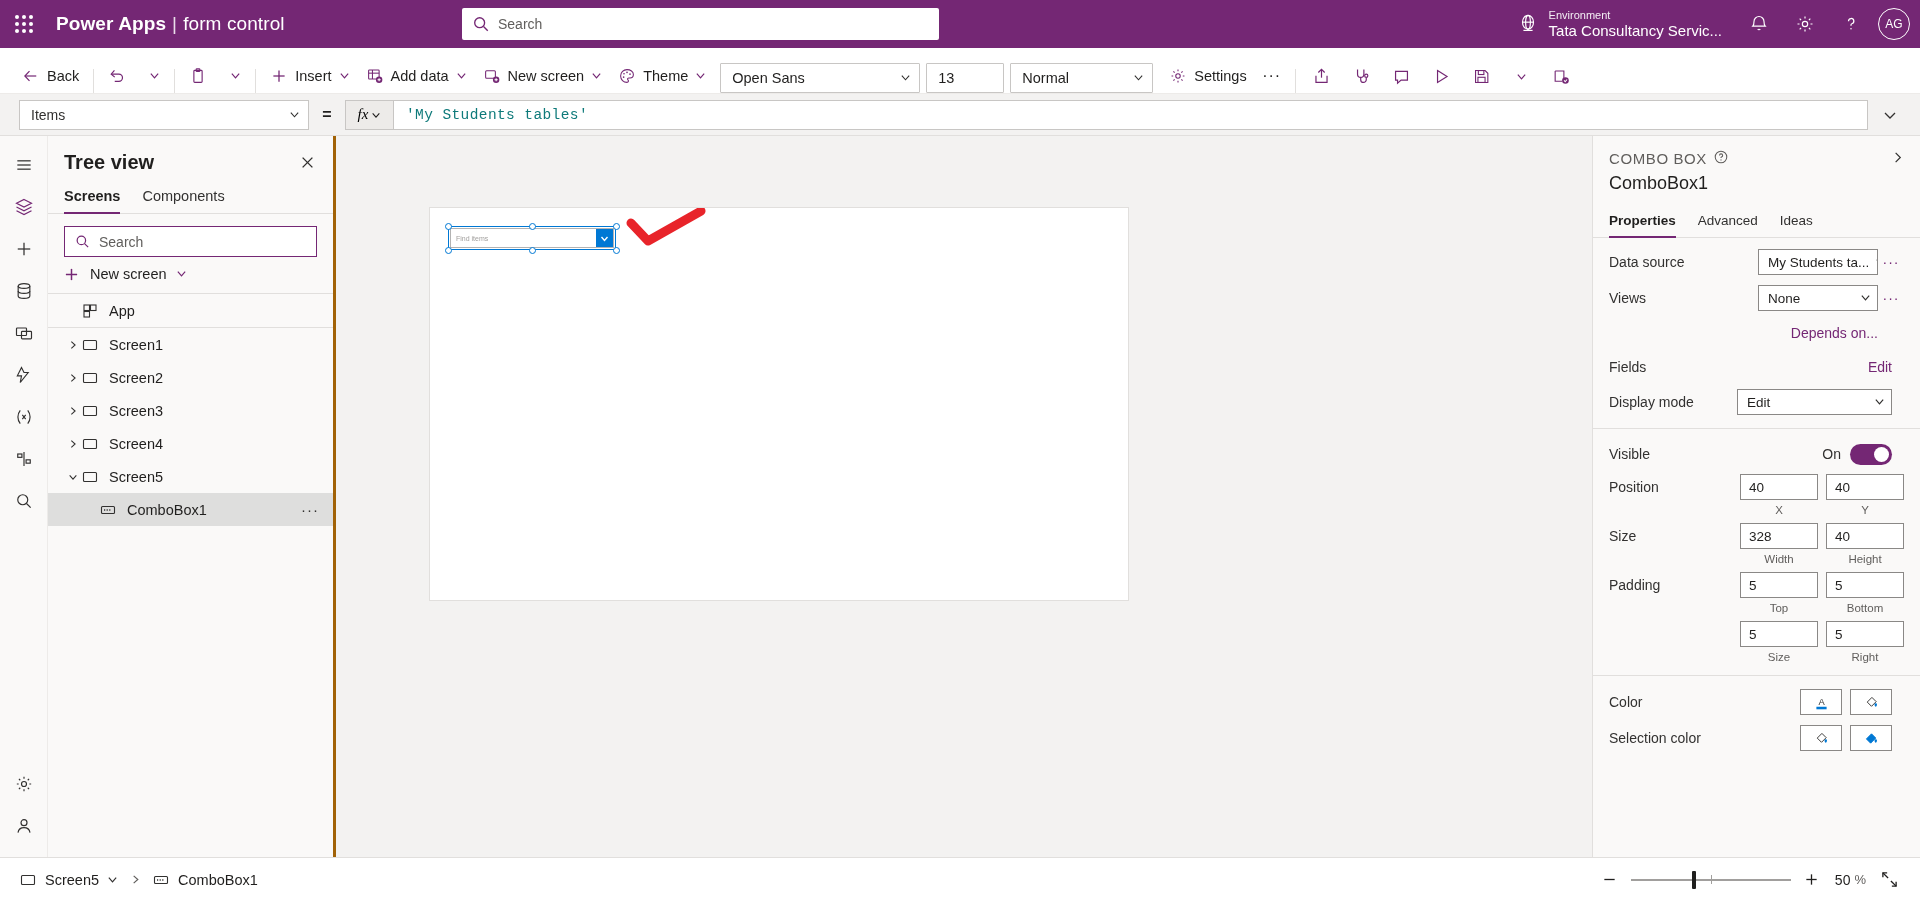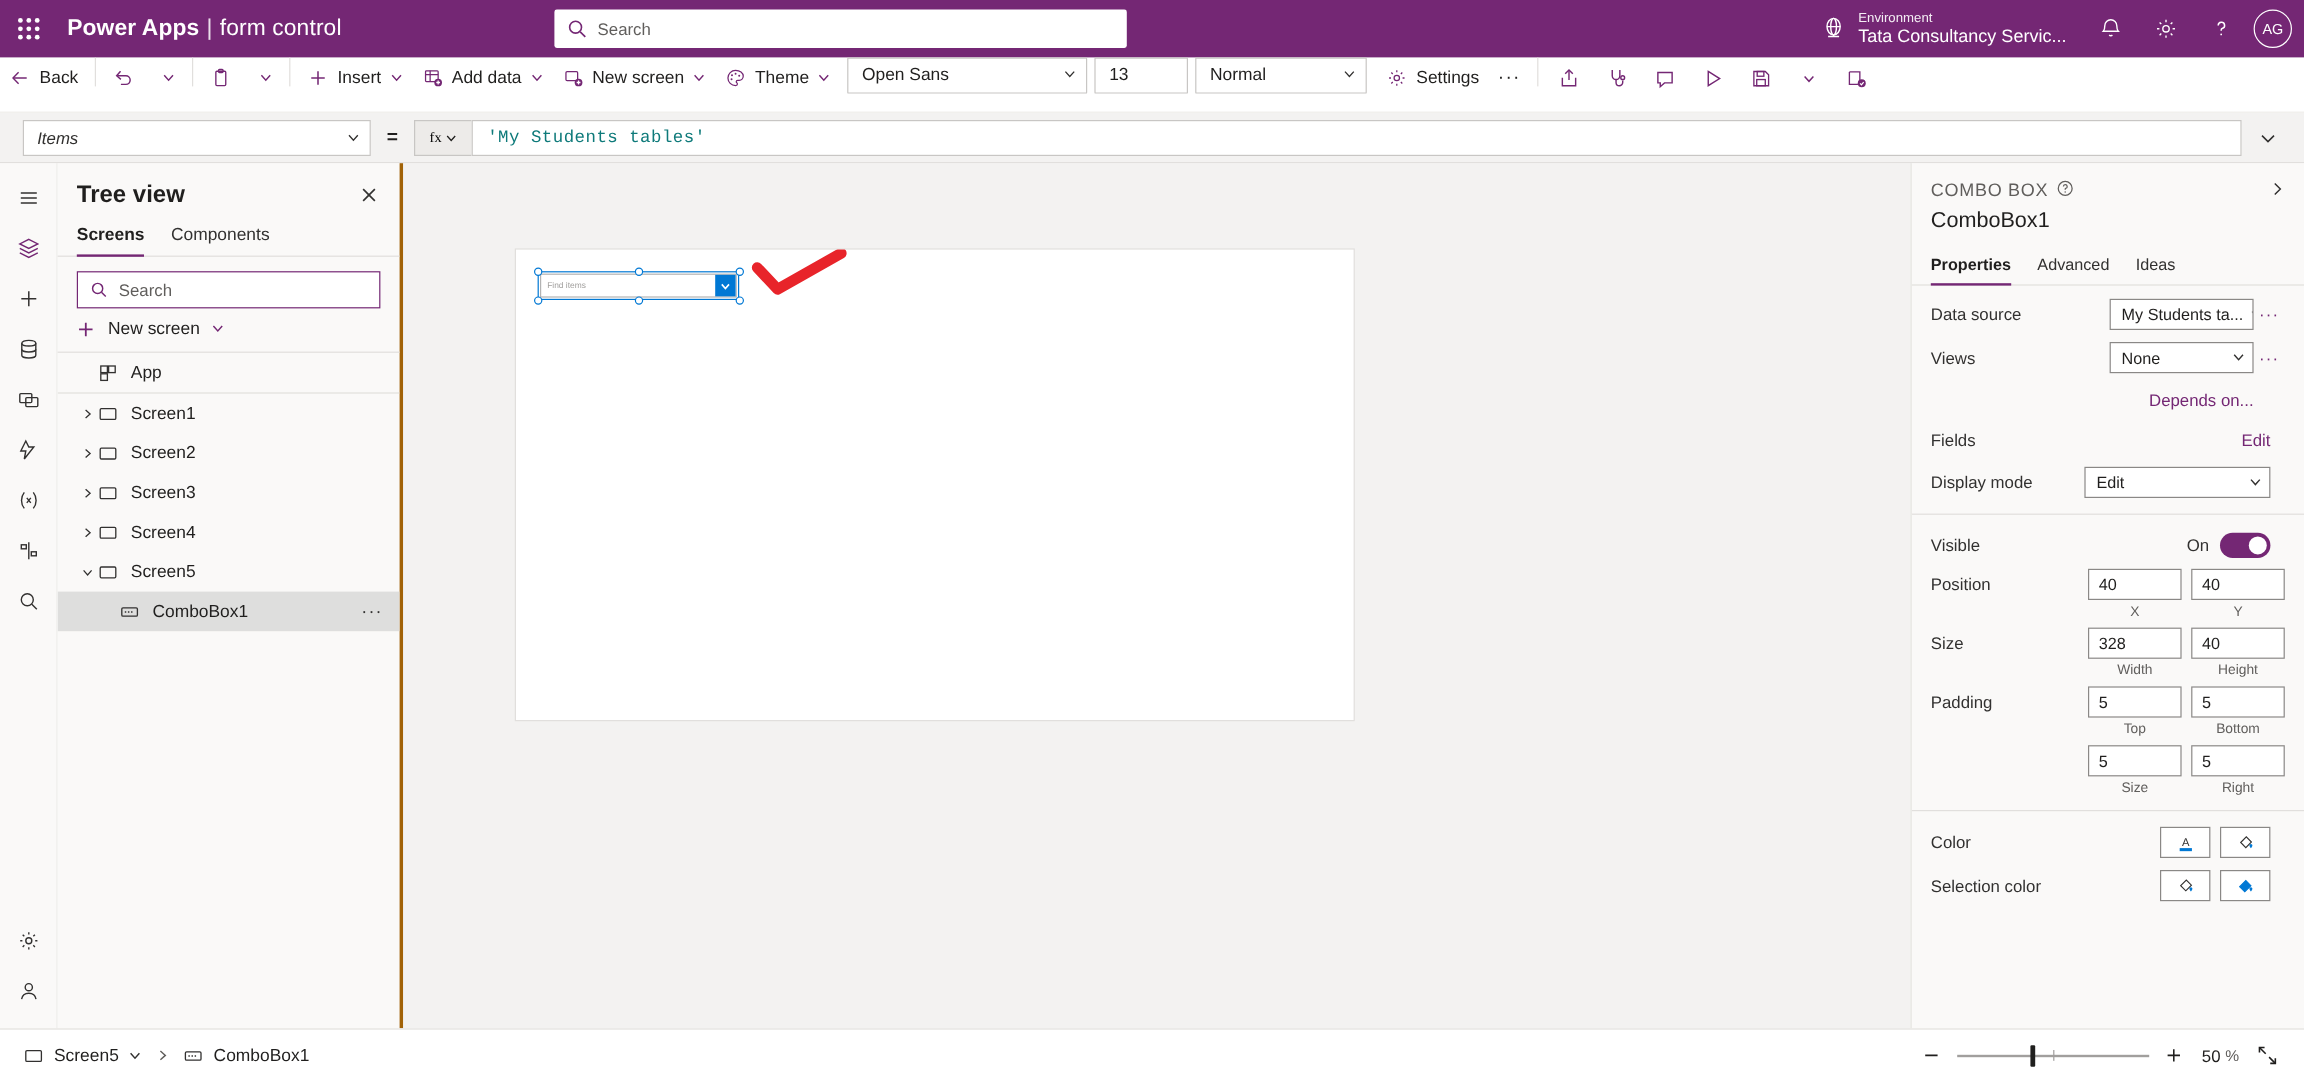--- a/index.html
+++ b/index.html
@@ -39,22 +39,22 @@
     width: 46px; height: 48px; display: flex; align-items: center; justify-content: center; cursor: pointer;
   }
   .hdr-icon svg { width: 20px; height: 20px; }
   .avatar {
     width: 32px; height: 32px; border-radius: 50%; border: 1px solid #fff;
     display: flex; align-items: center; justify-content: center; font-size: 12px; margin-left: 4px; cursor: pointer;
   }
 
   
   .cmdbar {
-    height: 46px; flex: 0 0 46px; background: #fff; display: flex; align-items: flex-start;
-    border-bottom: 1px solid #edebe9;
+    height: 46px; flex: 0 0 46px; background: #fff; display: flex; align-items: flex-end;
+    padding-left: 14px; border-bottom: 1px solid #edebe9;
   }
   .cmd {
     display: flex; align-items: center; height: 34px; padding: 0 8px; cursor: pointer;
     color: #742774; white-space: nowrap; border-radius: 2px;
   }
   .cmd svg { width: 18px; height: 18px; }
   .cmd .lbl { font-size: 14.5px; color: #201f1e; margin-left: 7px; }
   .cmd .chev { margin-left: 7px; }
   .cmd .chev svg { width: 11px; height: 11px; }
   .vsep { width: 1px; height: 24px; background: #e1dfdd; margin: 0 6px; }
@@ -72,30 +72,30 @@
   .icon-btn svg { width: 19px; height: 19px; }
   .icon-btn.small svg { width: 11px; height: 11px; }
 
   
   .fbar {
     height: 42px; flex: 0 0 42px; background: #f3f2f1; display: flex; align-items: center;
     padding: 0 8px; border-bottom: 1px solid #e1dfdd; position: relative;
   }
   .prop-select {
     width: 290px; height: 30px; background: #fff; border: 1px solid #c8c6c4;
-    display: flex; align-items: center; padding: 0 8px 0 11px; margin-left: 11px; font-size: 14px; color: #323130; cursor: pointer; font-style: italic;
+    display: flex; align-items: center; padding: 0 8px 0 11px; margin-left: 11px; font-size: 14px; color: #323130; cursor: pointer;
   }
   .prop-select .v { margin-left: auto; }
   .prop-select .v svg { width: 11px; height: 11px; }
   .eq { width: 36px; text-align: center; font-size: 16px; font-weight: 700; color: #201f1e; }
   .fx {
     width: 48px; height: 30px; background: #edebe9; border: 1px solid #c8c6c4; border-right: none;
     display: flex; align-items: center; justify-content: center; gap: 3px; cursor: pointer;
   }
-  .fx .g { font-family: "Liberation Serif", serif; font-size: 12px; color: #000000; }
+  .fx .g { font-family: "Liberation Serif", serif; font-style: italic; font-size: 15px; color: #000000; }
   .fx svg { width: 10px; height: 10px; }
   .formula-input {
     flex: 1; height: 30px; background: #fff; border: 1px solid #c8c6c4; display: flex; align-items: center;
     padding-left: 12px; font-family: "Liberation Mono", monospace; font-size: 14.5px; color: #0e7a7a;
     letter-spacing: .4px; overflow: hidden;
   }
   .fbar-expand { width: 44px; display: flex; align-items: center; justify-content: center; cursor: pointer; }
   .fbar-expand svg { width: 16px; height: 16px; }
 
   

